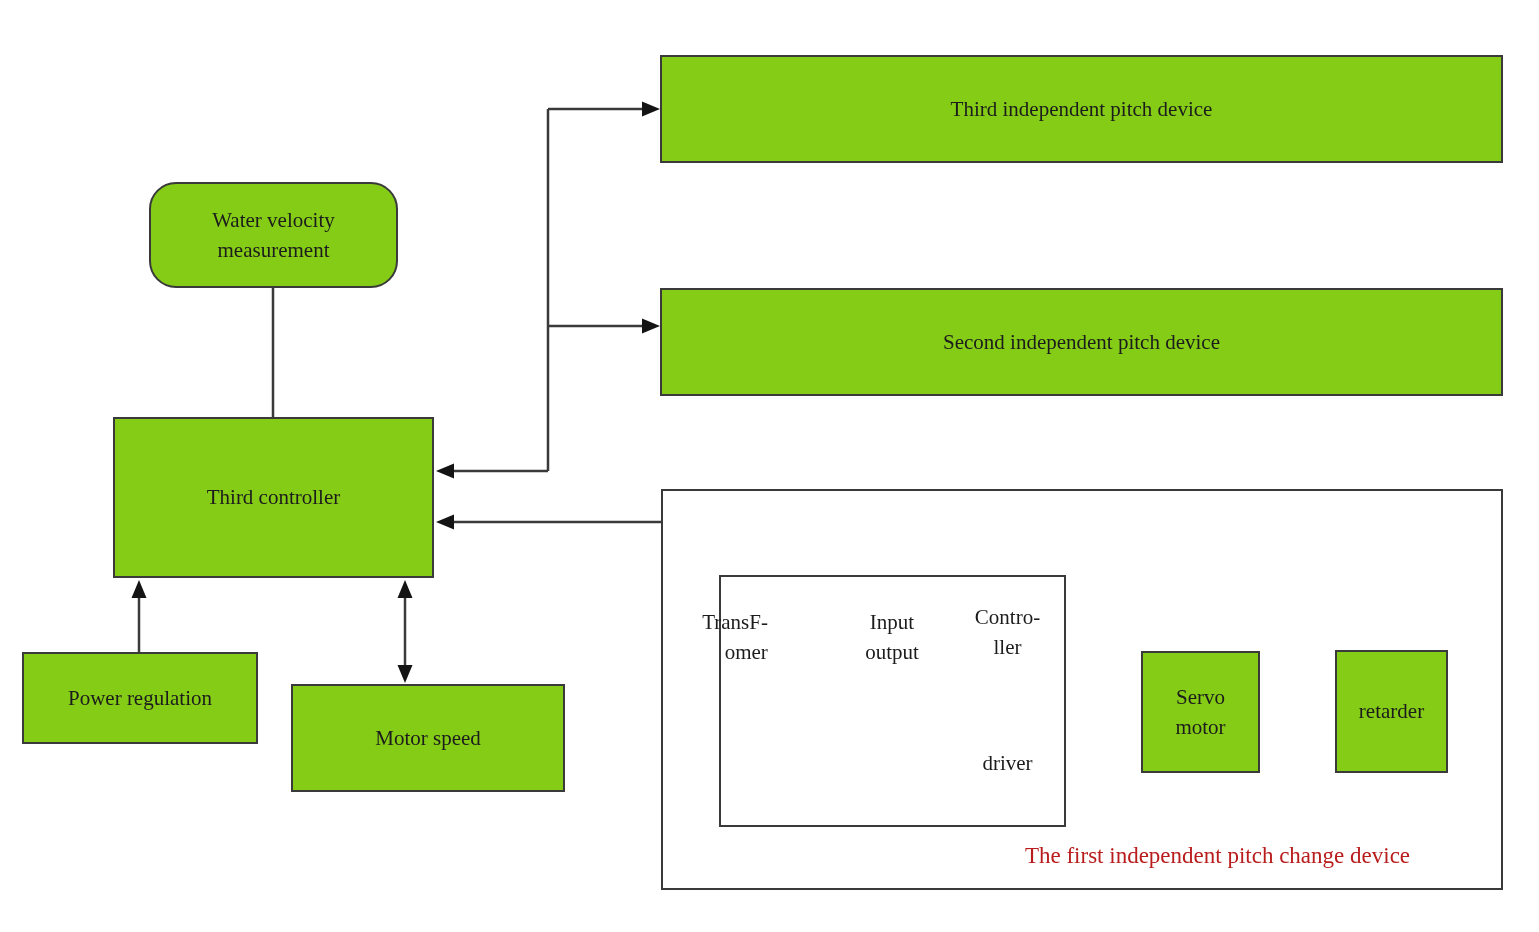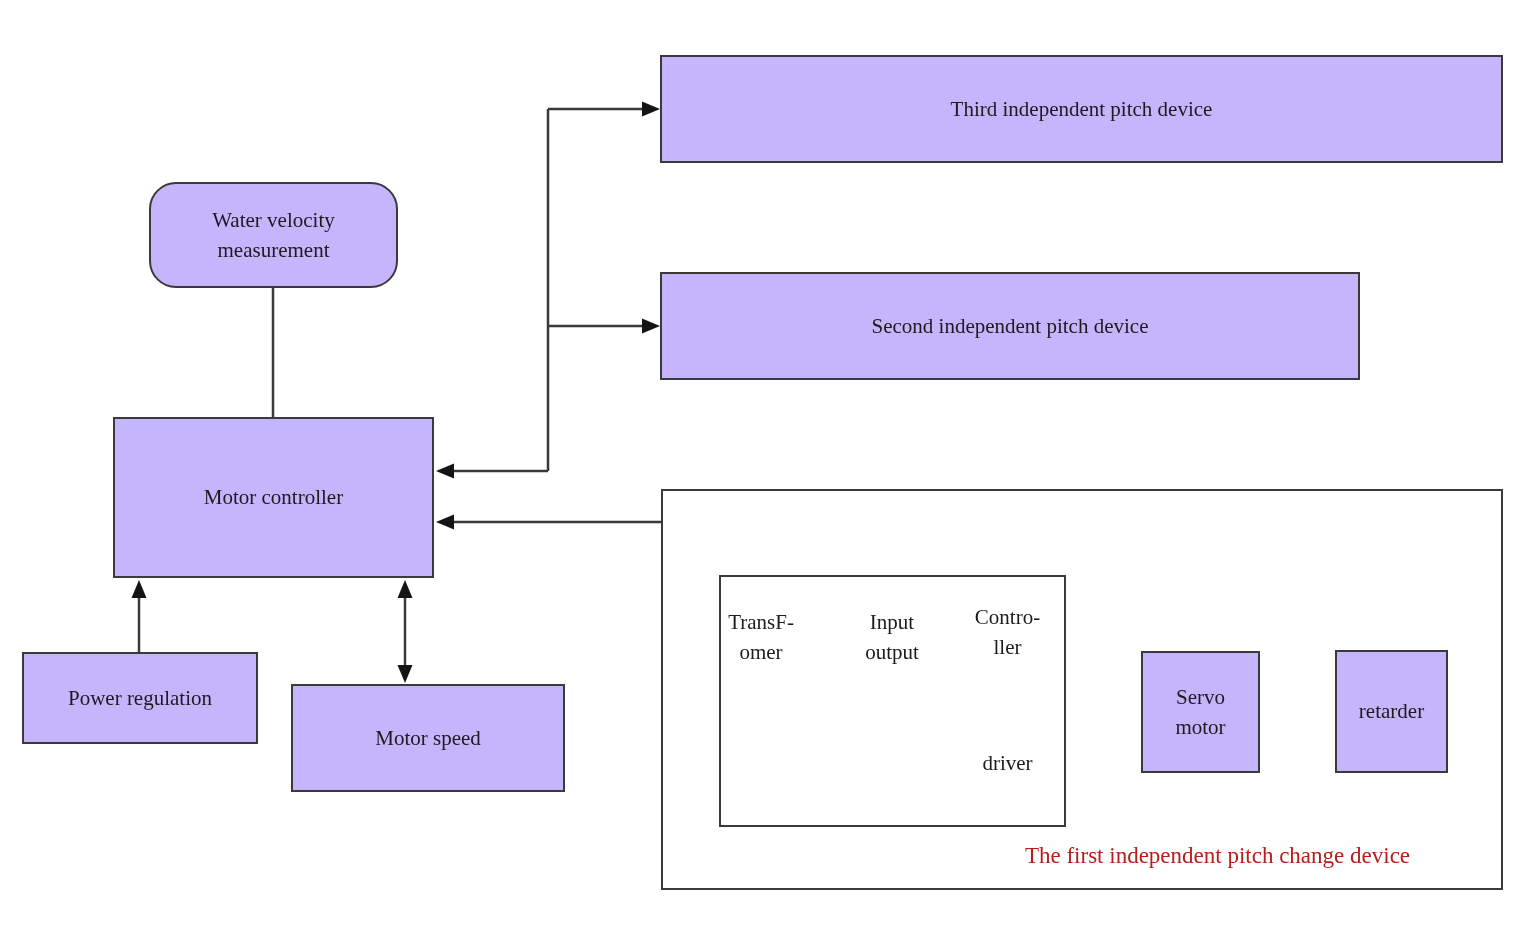--- a/index.html
+++ b/index.html
@@ -12,21 +12,21 @@
     width: 1539px;
     height: 932px;
     background: #ffffff;
     font-family: "Liberation Serif", "DejaVu Serif", serif;
     color: #1c1c1c;
     overflow: hidden;
   }
   .dbox {
     position: absolute;
     box-sizing: border-box;
-    background: #c4b5fd;
+    background: #84cc16;
     border: 2.5px solid #3a3a3a;
     display: flex;
     align-items: center;
     justify-content: center;
     text-align: center;
   }
   .dbox.noborder {
     border: none;
     background: transparent;
   }
@@ -107,44 +107,44 @@
     <line x1="949" y1="577" x2="949" y2="825"></line>
     <line x1="721" y1="699" x2="1064" y2="699"></line>
   </svg>
 
   <div class="dbox" style="left:149px; top:182px; width:249px; height:106px;border-radius:27px;">
     <span class="box-label">Water velocity
 measurement</span>
   </div>
 
   <div class="dbox" style="left:113px; top:417px; width:321px; height:161px;">
-    <span class="box-label">Motor controller</span>
+    <span class="box-label">Third controller</span>
   </div>
 
   <div class="dbox" style="left:22px; top:652px; width:236px; height:92px;text-align:center;">
     <span class="box-label">Power regulation</span>
   </div>
 
   <div class="dbox" style="left:291px; top:684px; width:274px; height:108px;">
     <span class="box-label">Motor speed</span>
   </div>
 
   <div class="dbox" style="left:660px; top:55px; width:843px; height:108px;">
     <span class="box-label">Third independent pitch device</span>
   </div>
 
-  <div class="dbox" style="left:660px; top:272px; width:700px; height:108px;">
+  <div class="dbox" style="left:660px; top:288px; width:843px; height:108px;">
     <span class="box-label">Second independent pitch device</span>
   </div>
 
   <div class="dbox noborder" id="first-device-outer" style="left:661px; top:489px; width:842px; height:401px;"></div>
 
   <div class="dbox noborder" id="component-grid" style="left:719px; top:575px; width:347px; height:252px;"></div>
 
-  <div class="dbox noborder" style="left:705px; top:577px; width:112px; height:120px;">
+  <div class="dbox noborder" style="left:679px; top:577px; width:112px; height:120px;text-align:right;">
     <span class="box-label">TransF-
 omer</span>
   </div>
 
   <div class="dbox noborder" style="left:837px; top:577px; width:110px; height:120px;">
     <span class="box-label">Input
 output</span>
   </div>
 
   <div class="dbox noborder" style="left:951px; top:572px; width:113px; height:120px;">

